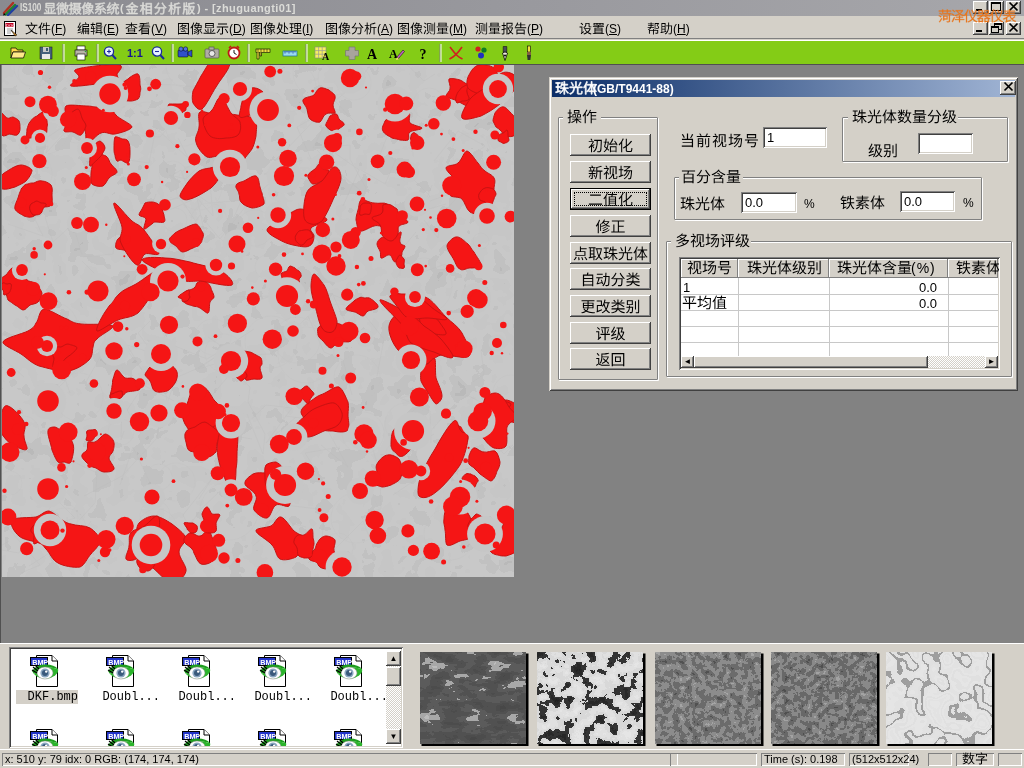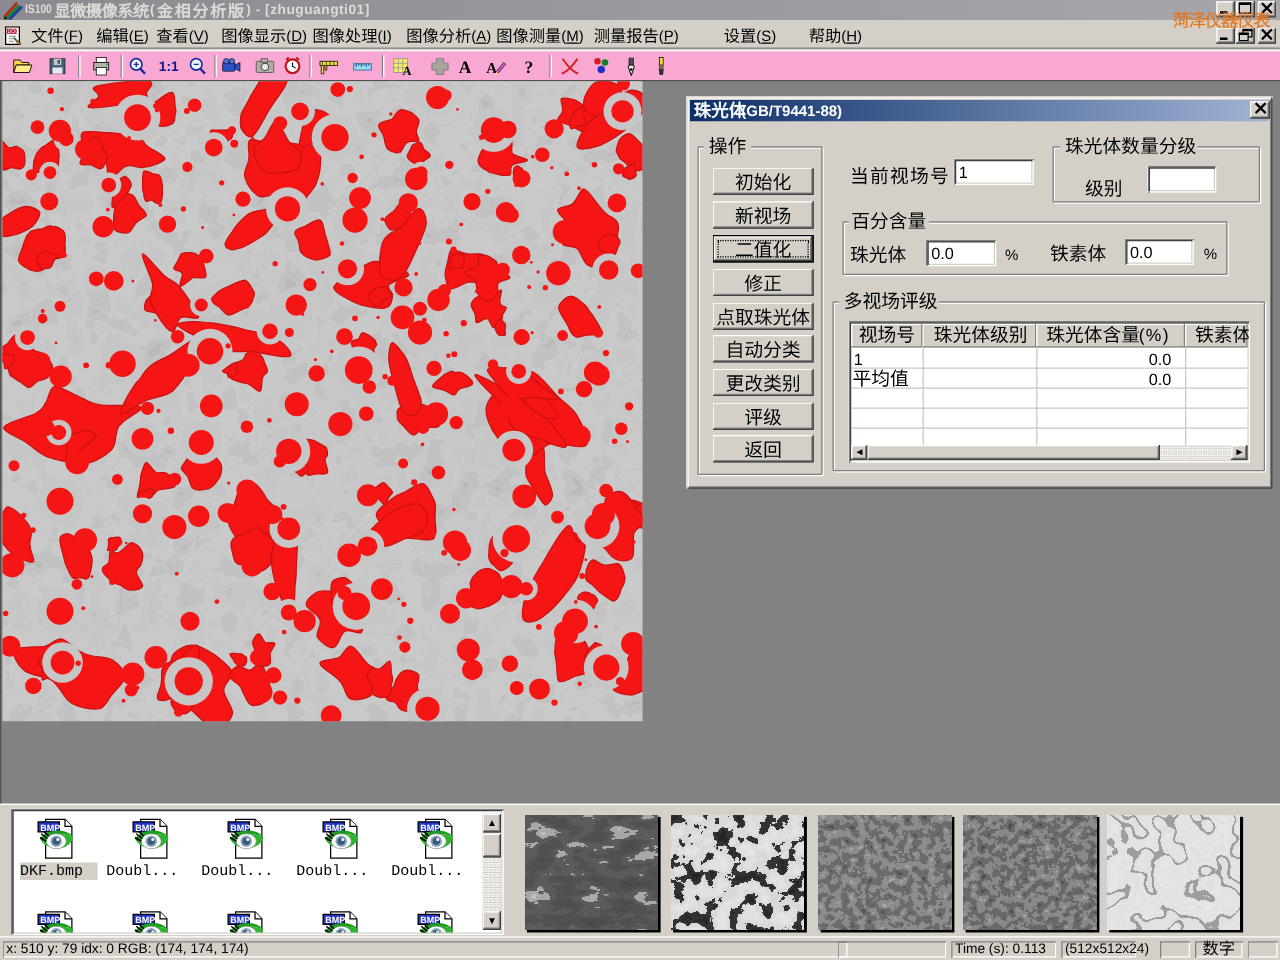--- a/index.html
+++ b/index.html
@@ -2,21 +2,21 @@
 <html><head><meta charset="utf-8"><style>
 *{margin:0;padding:0;box-sizing:border-box}
 html,body{width:1024px;height:768px;overflow:hidden}
 #page{position:relative;width:1024px;height:768px;background:#d4d0c8;font-family:"Liberation Sans",sans-serif;overflow:hidden}
 .abs{position:absolute}
 #titlebar{left:0;top:0;width:1024px;height:16px;background:linear-gradient(90deg,#8a8a90,#a7a7ab)}
 #titletext{left:20px;top:2px;font-size:10px;font-weight:bold;color:#dcdcd8;transform:scaleX(0.82);transform-origin:0 0}
 .wbtn{width:15px;height:13px;background:#d4d0c8;box-shadow:inset -1px -1px 0 #404040,inset 1px 1px 0 #fff,inset -2px -2px 0 #808080;font-size:9px;font-weight:bold;color:#000;text-align:center;line-height:12px}
 #menubar{left:0;top:16px;width:1024px;height:23px;background:#d4d0c8;border-bottom:1px solid #808080}
 .mi{top:22px;font-size:12px;color:#000}
-#toolbar{left:0;top:40px;width:1024px;height:24px;background:#f9a8d4;border-top:1px solid #fff}
+#toolbar{left:0;top:40px;width:1024px;height:24px;background:#84cc16;border-top:1px solid #fff}
 #client{left:0;top:64px;width:1024px;height:579px;background:#828282;border-top:1px solid #505050;border-left:1px solid #505050}
 #metal{left:1px;top:0;width:512px;height:512px}
 
 .raised{background:#d4d0c8;box-shadow:inset -1px -1px 0 #404040,inset 1px 1px 0 #fff,inset -2px -2px 0 #808080,inset 2px 2px 0 #d4d0c8}
 .groupbox{border:1px solid #808080;box-shadow:inset 1px 1px 0 #fff,1px 1px 0 #fff;border-radius:1px}
 
 #dialog{left:549px;top:77px;width:469px;height:314px;background:#d4d0c8;box-shadow:inset 1px 1px 0 #d4d0c8,inset -1px -1px 0 #404040,inset 2px 2px 0 #fff,inset -2px -2px 0 #808080}
 #dtitle{left:3px;top:3px;width:463px;height:17px;background:linear-gradient(90deg,#0c2e68,#a0b4d4)}
 #dtext{left:6px;top:2px;font-size:12px;font-weight:bold;color:#fff}
 .btn{left:21px;width:81px;height:22px;background:#d4d0c8;box-shadow:inset -1px -1px 0 #404040,inset 1px 1px 0 #fff,inset -2px -2px 0 #808080}
@@ -27,21 +27,21 @@
 .th{top:2px;height:19px;background:#d4d0c8;box-shadow:inset -1px -1px 0 #808080,inset 1px 1px 0 #fff}
 .gridv{top:21px;width:1px;height:78px;background:#c8c8c8}
 .gridh{left:2px;width:317px;height:1px;background:#c8c8c8}
 .cell{font-size:13px;color:#000}
 
 .sbtrack{background:repeating-conic-gradient(#fff 0 25%,#d4d0c8 0 50%) 0 0/2px 2px}
 .arrow{background:#d4d0c8;box-shadow:inset -1px -1px 0 #404040,inset 1px 1px 0 #fff,inset -2px -2px 0 #808080;text-align:center;color:#000}
 
 #bottom{left:0;top:643px;width:1024px;height:106px;background:#d4d0c8;border-top:1px solid #fff}
 #listbox{left:9px;top:3px;width:394px;height:101px;background:#fff;box-shadow:inset 1px 1px 0 #808080,inset -1px -1px 0 #fff,inset 2px 2px 0 #404040,inset -2px -2px 0 #d4d0c8}
-.flabel{top:46px;font-size:12px;font-family:"Liberation Mono",monospace;color:#000;text-align:left}
+.flabel{top:46px;font-size:12px;font-family:"Liberation Mono",monospace;color:#000;text-align:right}
 
 #status{left:0;top:749px;width:1024px;height:19px;background:#d4d0c8;border-top:1px solid #fff}
 .sp{top:3px;height:13px;box-shadow:inset 1px 1px 0 #808080,inset -1px -1px 0 #fff;font-size:11px;color:#000}
 .sp span{position:absolute;left:3px;top:0px;white-space:nowrap}
 #cjk{position:absolute;left:0;top:0;z-index:60;pointer-events:none}
 .ascii{position:absolute;white-space:pre}
 </style></head><body>
 <div id="page">
   <div id="titlebar" class="abs"></div>
   <svg class="abs" style="left:2px;top:0" width="17" height="16" viewBox="0 0 17 16">
@@ -1043,21 +1043,21 @@
         </g>
       </svg>
   </div>
 
   <div id="status" class="abs">
     <div class="abs sp" style="left:2px;width:676px">
         <span>x: 510 y: 79  idx: 0  RGB: (174, 174, 174)</span>
       </div>
     <div class="abs sp" style="left:670px;width:87px"></div>
     <div class="abs sp" style="left:761px;width:84px">
-        <span>Time (s): 0.113</span>
+        <span>Time (s): 0.198</span>
       </div>
     <div class="abs sp" style="left:849px;width:60px">
         <span>(512x512x24)</span>
       </div>
     <div class="abs sp" style="left:928px;width:24px"></div>
     <div class="abs sp" style="left:956px;width:38px"></div>
     <div class="abs sp" style="left:998px;width:24px"></div>
   </div>
 
   <svg id="cjk" width="1024" height="768">

